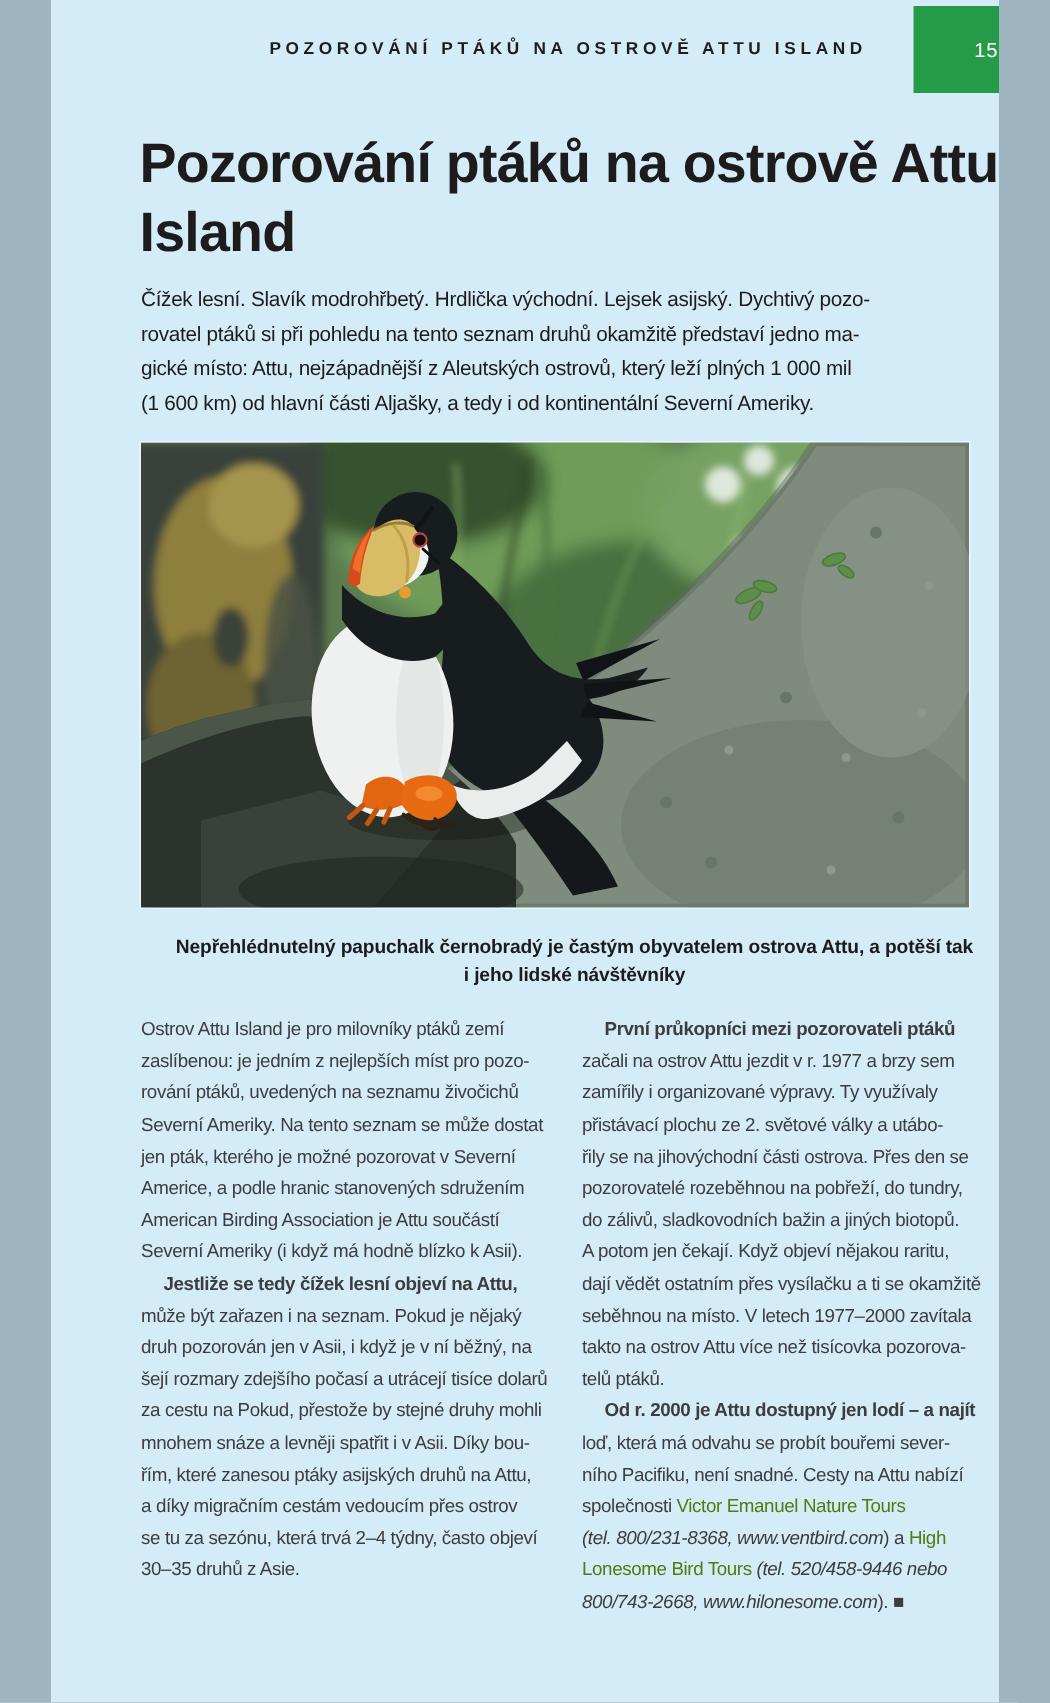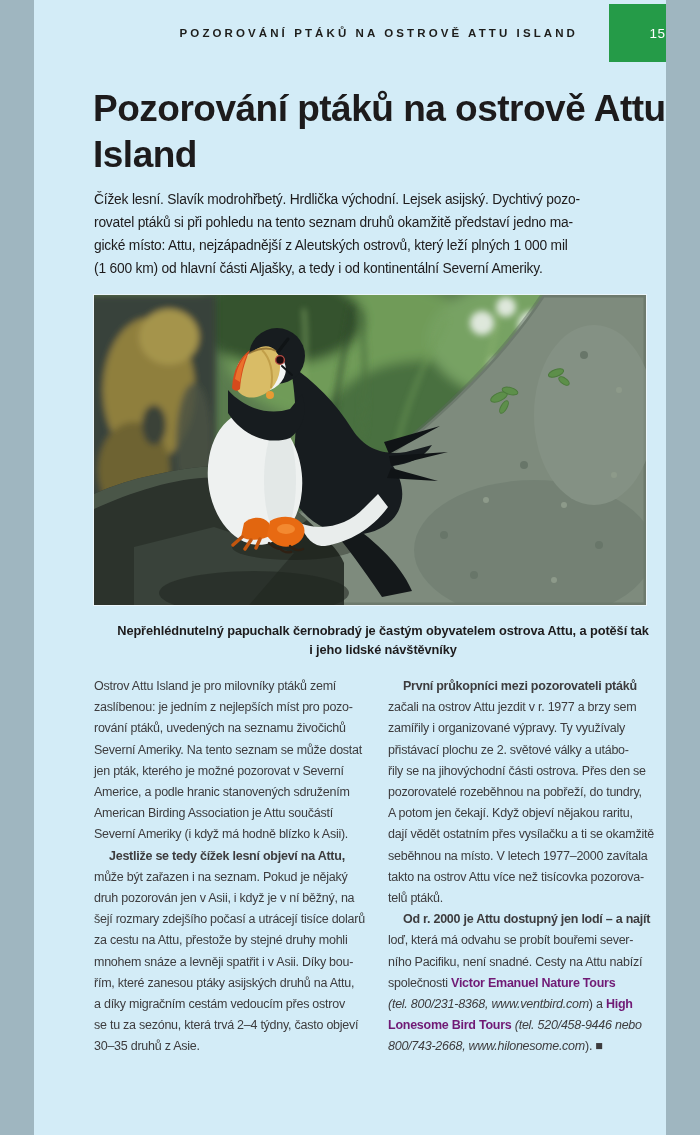--- a/index.html
+++ b/index.html
@@ -34,21 +34,21 @@
   .caption{
     position:absolute;left:60px;top:621px;width:578px;
     font-weight:bold;font-size:12.8px;line-height:19px;color:#1d1b1c;letter-spacing:-0.1px;text-align:center;
   }
   .columns{position:absolute;left:60px;top:676px;width:584px;display:flex;gap:5px;}
   .col{font-size:12.5px;line-height:21.2px;color:#3d3c3e;letter-spacing:-0.25px;}
   .col-left{width:289px;}
   .col-right{width:290px;}
   .tline{white-space:nowrap;}
   .para.indent .tline:first-child{padding-left:15px;font-weight:bold;}
-  .b{font-weight:bold;color:#701a75;}
+  .b{font-weight:normal;color:#4d7c0f;}
   .i{font-style:italic;}
 </style>
 </head>
 <body>
 
 <div class="page">
 
   <div class="running-head">POZOROVÁNÍ PTÁKŮ NA OSTROVĚ ATTU ISLAND</div>
 
   <div class="page-badge">
@@ -199,36 +199,37 @@
           <div class="tline"><span>jen pták, kterého je možné pozorovat v Severní</span></div>
           <div class="tline"><span>Americe, a podle hranic stanovených sdružením</span></div>
           <div class="tline"><span>American Birding Association je Attu součástí</span></div>
           <div class="tline"><span>Severní Ameriky (i když má hodně blízko k Asii).</span></div>
         </div>
         <div class="para indent">
           <div class="tline"><span>Jestliže se tedy čížek lesní objeví na Attu,</span></div>
           <div class="tline"><span>může být zařazen i na seznam. Pokud je nějaký</span></div>
           <div class="tline"><span>druh pozorován jen v Asii, i když je v ní běžný, na</span></div>
           <div class="tline"><span>šejí rozmary zdejšího počasí a utrácejí tisíce dolarů</span></div>
-          <div class="tline"><span>za cestu na Attu, přestože by stejné druhy mohli</span></div>
+          <div class="tline"><span>za cestu na Pokud, přestože by stejné druhy mohli</span></div>
           <div class="tline"><span>mnohem snáze a levněji spatřit i v Asii. Díky bou-</span></div>
           <div class="tline"><span>řím, které zanesou ptáky asijských druhů na Attu,</span></div>
           <div class="tline"><span>a díky migračním cestám vedoucím přes ostrov</span></div>
           <div class="tline"><span>se tu za sezónu, která trvá 2–4 týdny, často objeví</span></div>
           <div class="tline"><span>30–35 druhů z Asie.</span></div>
         </div>
       </div>
     <div class="col col-right">
         <div class="para indent">
           <div class="tline"><span>První průkopníci mezi pozorovateli ptáků</span></div>
           <div class="tline"><span>začali na ostrov Attu jezdit v r. 1977 a brzy sem</span></div>
           <div class="tline"><span>zamířily i organizované výpravy. Ty využívaly</span></div>
           <div class="tline"><span>přistávací plochu ze 2. světové války a utábo-</span></div>
           <div class="tline"><span>řily se na jihovýchodní části ostrova. Přes den se</span></div>
           <div class="tline"><span>pozorovatelé rozeběhnou na pobřeží, do tundry,</span></div>
+          <div class="tline"><span>do zálivů, sladkovodních bažin a jiných biotopů.</span></div>
           <div class="tline"><span>A potom jen čekají. Když objeví nějakou raritu,</span></div>
           <div class="tline"><span>dají vědět ostatním přes vysílačku a ti se okamžitě</span></div>
           <div class="tline"><span>seběhnou na místo. V letech 1977–2000 zavítala</span></div>
           <div class="tline"><span>takto na ostrov Attu více než tisícovka pozorova-</span></div>
           <div class="tline"><span>telů ptáků.</span></div>
         </div>
         <div class="para indent">
           <div class="tline"><span>Od r. 2000 je Attu dostupný jen lodí – a najít</span></div>
           <div class="tline"><span>loď, která má odvahu se probít bouřemi sever-</span></div>
           <div class="tline"><span>ního Pacifiku, není snadné. Cesty na Attu nabízí</span></div>

